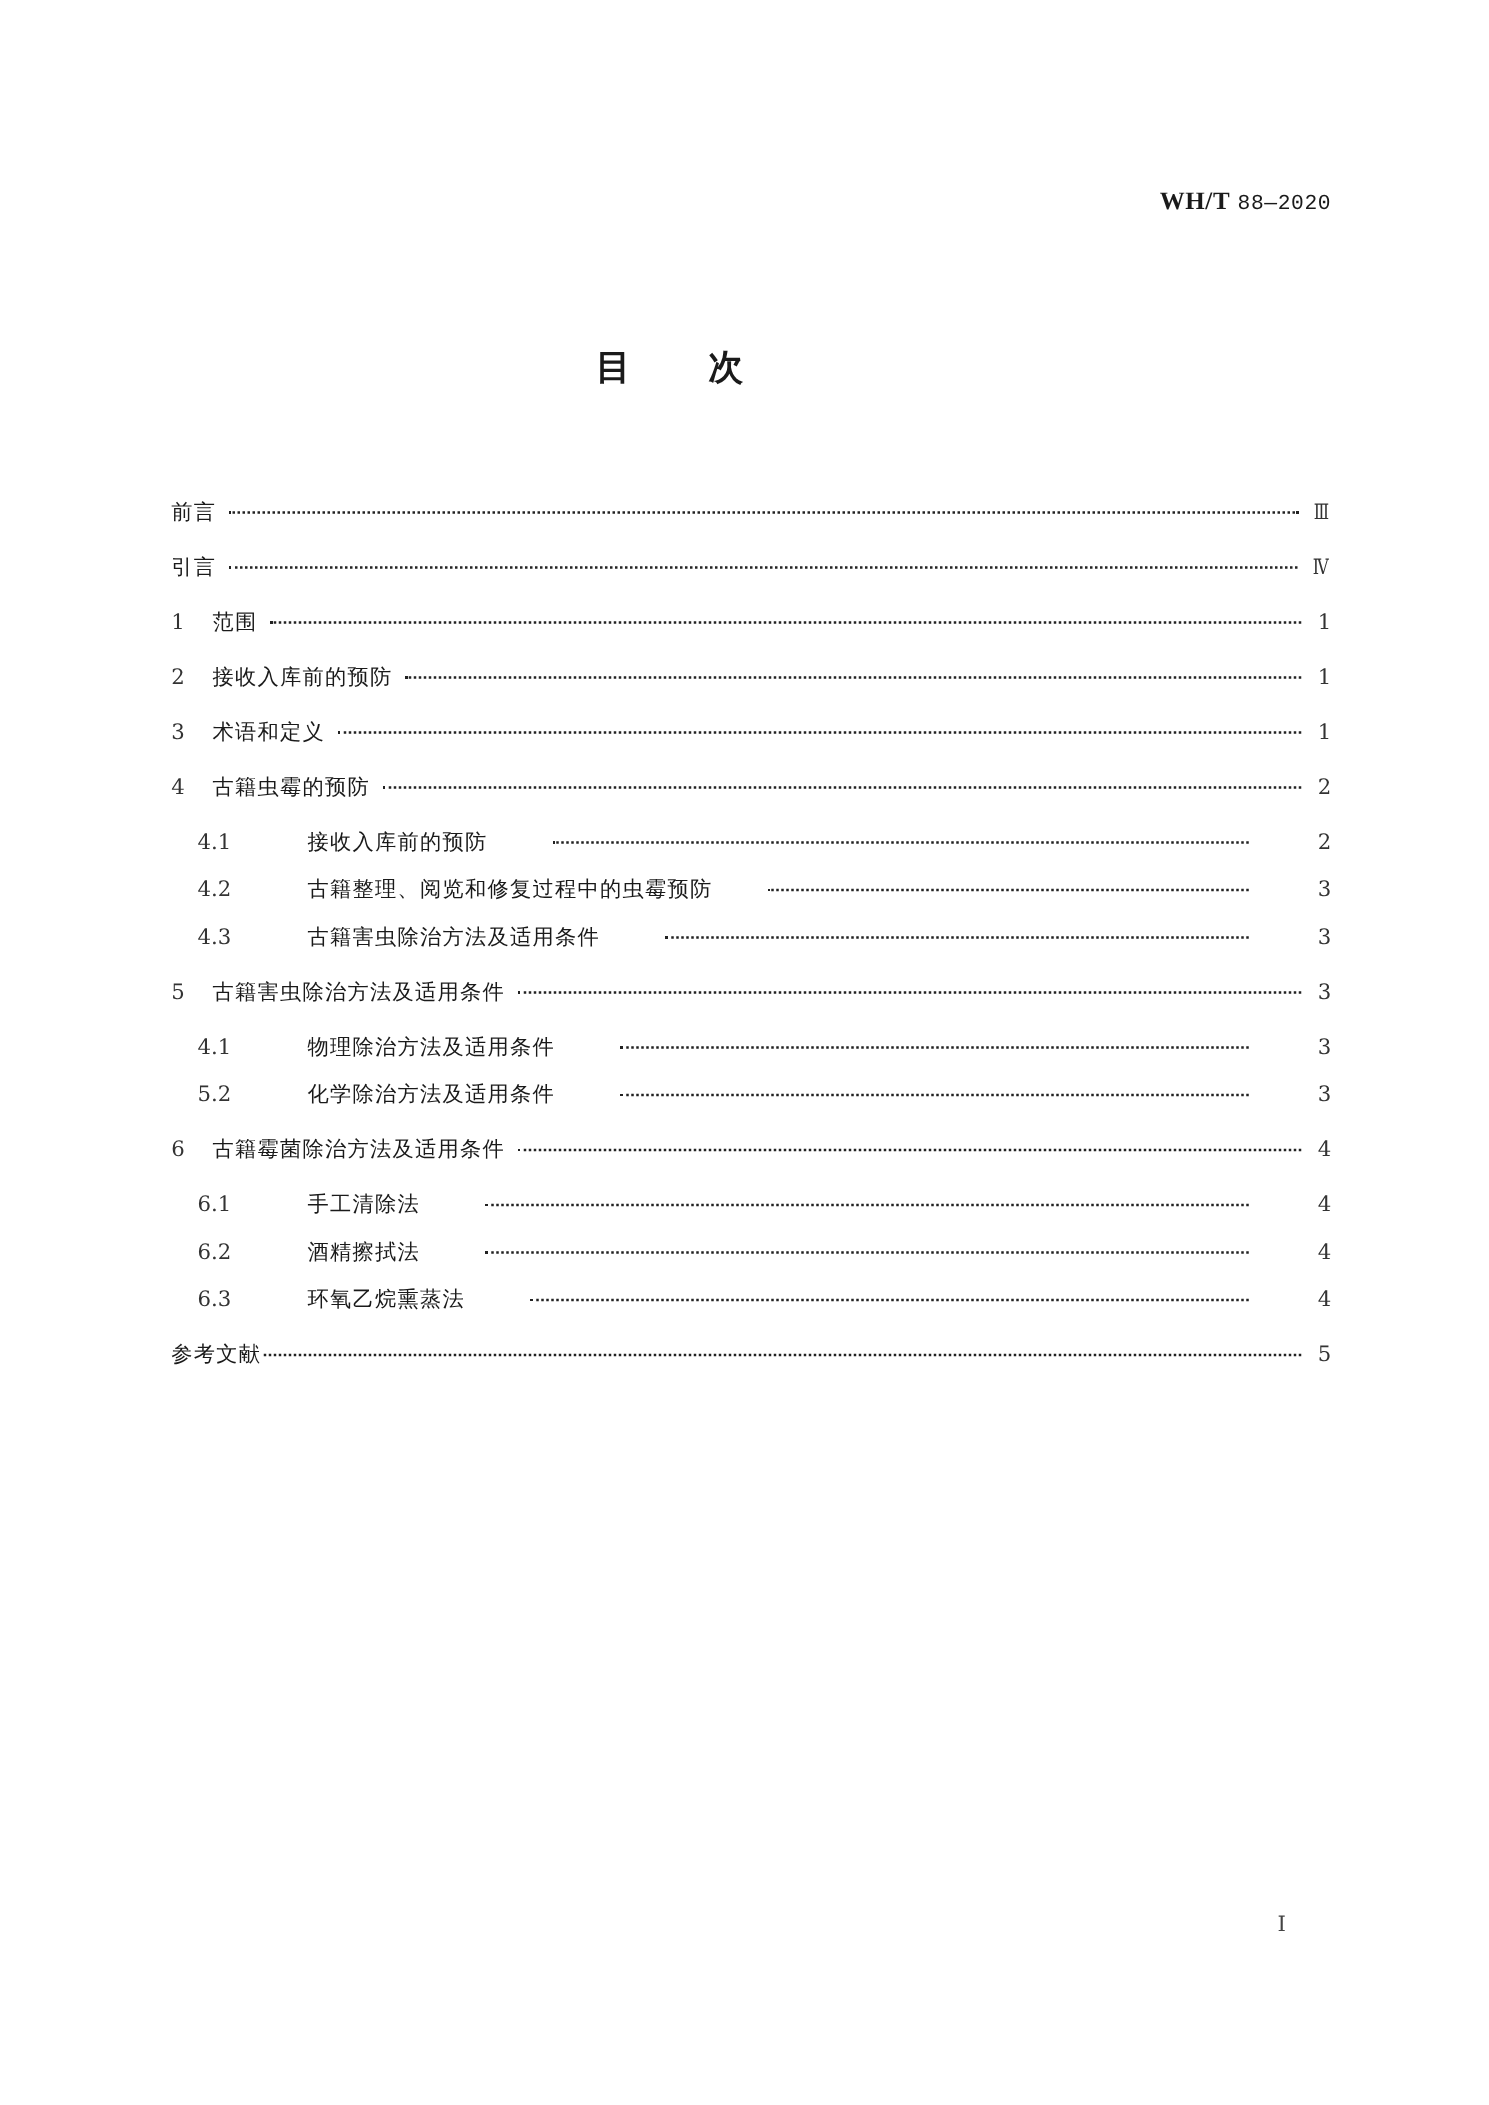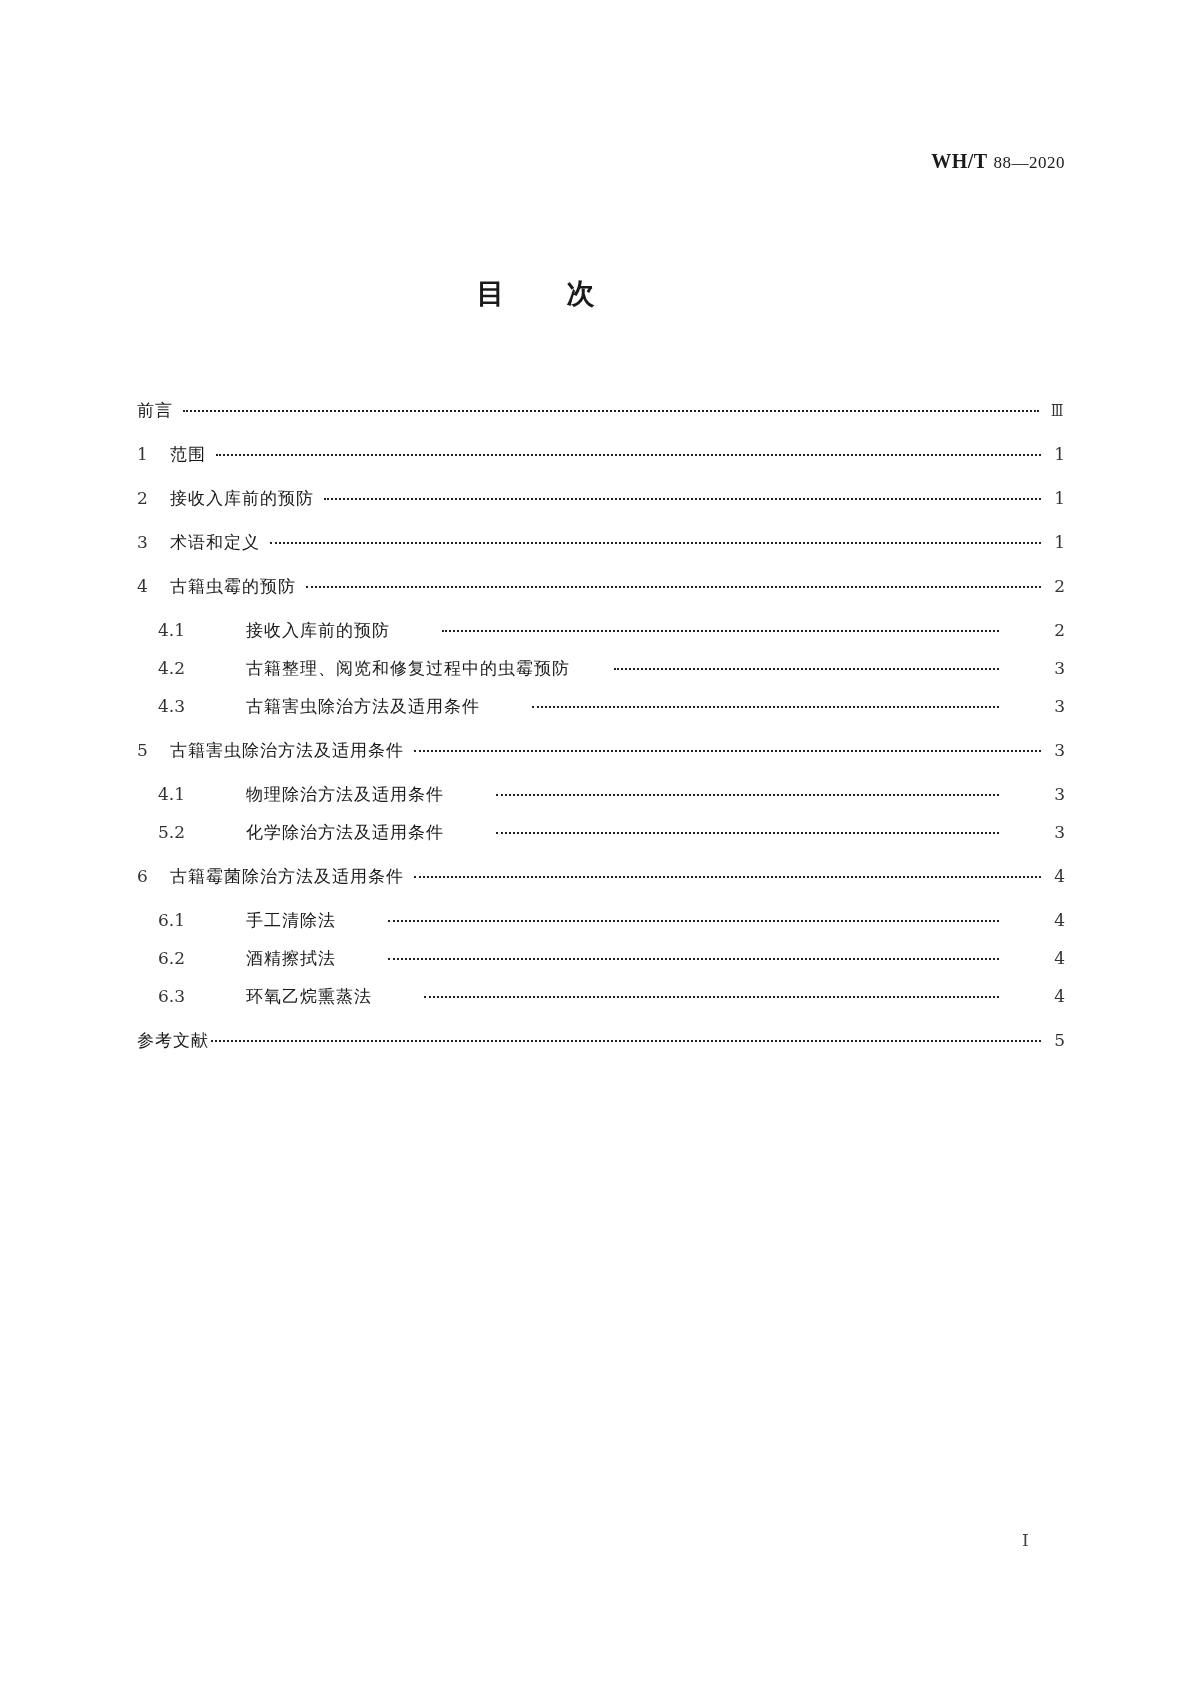--- a/index.html
+++ b/index.html
@@ -1,21 +1,21 @@
 <!DOCTYPE html>
 <html><head>
 <meta charset="utf-8">
 <style>
   html, body { margin: 0; padding: 0; background: #ffffff; }
   body { width: 1191px; height: 1684px; position: relative; overflow: hidden;
          font-family: "DejaVu Serif", "Liberation Serif", serif; color: #1a1a1a; }
   .std-code { position: absolute; top: 150px; right: 126px; font-size: 17px;
               letter-spacing: 0.5px; }
   .std-code .prefix { font-family: "Liberation Serif", serif; font-weight: bold; font-size: 20px; }
-  .std-code .num { font-family: Liberation Serif, serif; font-size: 17px; }
+  .std-code .num { font-family: Liberation Mono, monospace; font-size: 17px; }
   .title { position: absolute; top: 275px; left: 0; width: 1071px; text-align: center;
            font-family: Liberation Sans, sans-serif; font-weight: bold; font-size: 28px;
            letter-spacing: 62px; padding-left: 62px; box-sizing: border-box; }
   .toc { position: absolute; left: 137px; width: 928px; top: 398px; }
   .toc-row { display: flex; align-items: baseline; font-size: 17px; height: 44px; line-height: 24px; }
   .toc-row.sub { height: 38px; }
   .toc-row.l2 { padding-left: 21px; gap: 42px; }
   .toc-num { display: inline-block; color: #333; }
   .toc-row.l1 .toc-num { width: 33px; }
   .toc-row.l2 .toc-num { width: 46px; }
@@ -36,20 +36,25 @@
 </div>
 
 <div class="title">目次</div>
 
 <div class="toc">
 
   <div class="toc-row l0">
     <span class="toc-label">前言</span>
     <span class="leader"></span>
     <span class="toc-page roman">Ⅲ</span>
+  </div>
+  <div class="toc-row l0">
+    <span class="toc-label">引言</span>
+    <span class="leader"></span>
+    <span class="toc-page roman">Ⅳ</span>
   </div>
   <div class="toc-row l1">
     <span class="toc-num">1</span>
     <span class="toc-label">范围</span>
     <span class="leader"></span>
     <span class="toc-page">1</span>
   </div>
   <div class="toc-row l1">
     <span class="toc-num">2</span>
     <span class="toc-label">接收入库前的预防</span>

